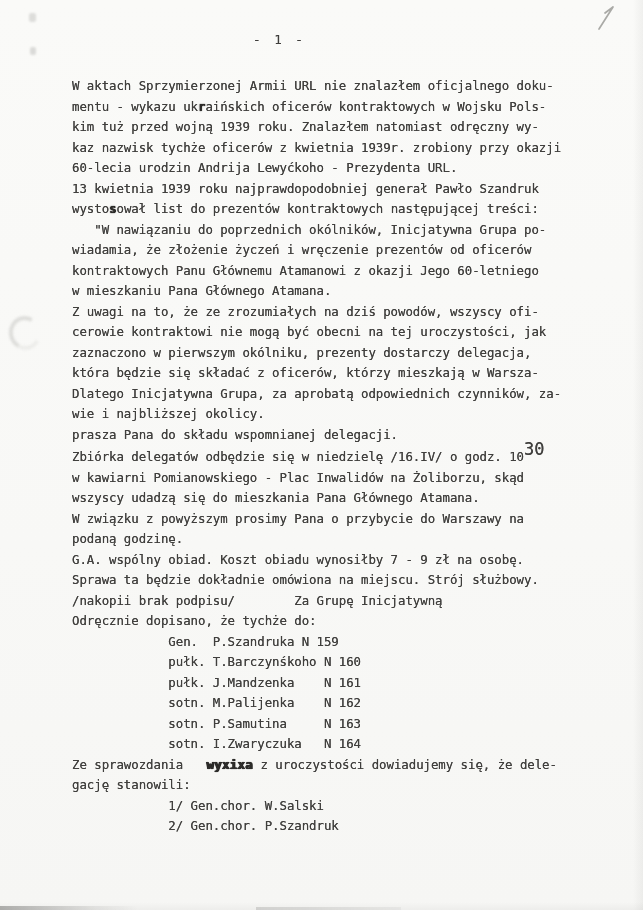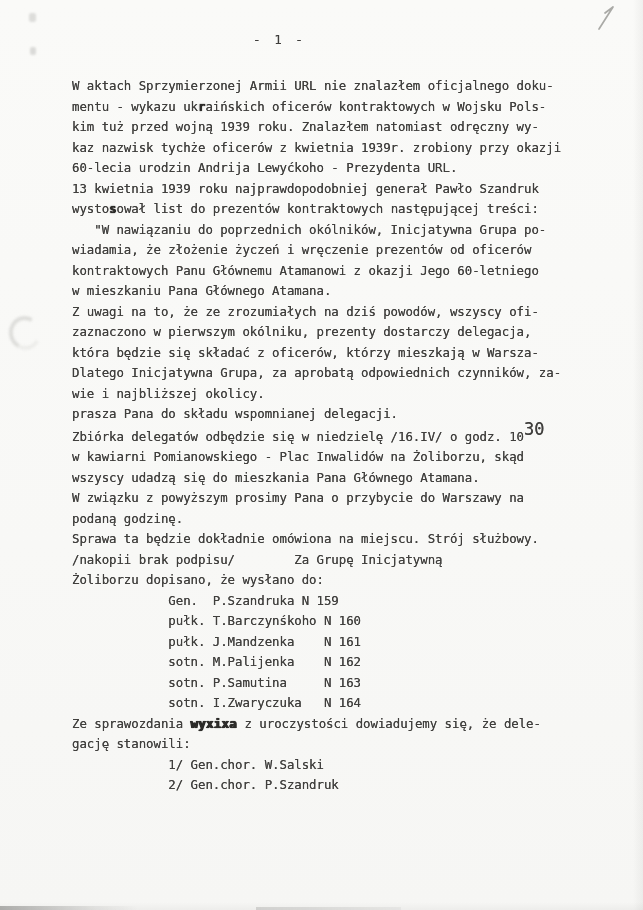--- a/index.html
+++ b/index.html
@@ -77,20 +77,21 @@
   .seg-blot {
     font-weight: 700;
     color: #2c2b29;
     text-shadow: 0 0 1.3px #1f1e1c, 0.4px 0 0 #1f1e1c;
   }
   .seg-strike {
     font-weight: 700;
     color: #2e2d2b;
     text-shadow: 0.6px 0 0 #242321, -0.6px 0 0 #242321, 0 0 1px #242321;
     letter-spacing: 0.3px;
+    margin-left: 16px;
   }
   .seg-sup {
     position: relative; top: -6px;
     font-size: 17px;
   }
 </style>
 </head>
 <body>
 
 <div class="page">
@@ -113,33 +114,35 @@
       <div class="line"><span>kim tuż przed wojną 1939 roku. Znalazłem natomiast odręczny wy-</span></div>
       <div class="line"><span>kaz nazwisk tychże oficerów z kwietnia 1939r. zrobiony przy okazji</span></div>
       <div class="line"><span>60-lecia urodzin Andrija Lewyćkoho - Prezydenta URL.</span></div>
       <div class="line"><span>13 kwietnia 1939 roku najprawdopodobniej generał Pawło Szandruk</span></div>
       <div class="line"><span>wysto</span><span class="seg-blot">s</span><span>ował list do prezentów kontraktowych następującej treści:</span></div>
       <div class="line"><span>   "W nawiązaniu do poprzednich okólników, Inicjatywna Grupa po-</span></div>
       <div class="line"><span>wiadamia, że złożenie życzeń i wręczenie prezentów od oficerów</span></div>
       <div class="line"><span>kontraktowych Panu Głównemu Atamanowi z okazji Jego 60-letniego</span></div>
       <div class="line"><span>w mieszkaniu Pana Głównego Atamana.</span></div>
       <div class="line"><span>Z uwagi na to, że ze zrozumiałych na dziś powodów, wszyscy ofi-</span></div>
+      <div class="line"><span>cerowie kontraktowi nie mogą być obecni na tej uroczystości, jak</span></div>
       <div class="line"><span>zaznaczono w pierwszym okólniku, prezenty dostarczy delegacja,</span></div>
       <div class="line"><span>która będzie się składać z oficerów, którzy mieszkają w Warsza-</span></div>
       <div class="line"><span>Dlatego Inicjatywna Grupa, za aprobatą odpowiednich czynników, za-</span></div>
       <div class="line"><span>wie i najbliższej okolicy.</span></div>
       <div class="line"><span>prasza Pana do składu wspomnianej delegacji.</span></div>
       <div class="line"><span>Zbiórka delegatów odbędzie się w niedzielę /16.IV/ o godz. 10</span><span class="seg-sup">30</span></div>
       <div class="line"><span>w kawiarni Pomianowskiego - Plac Inwalidów na Żoliborzu, skąd</span></div>
       <div class="line"><span>wszyscy udadzą się do mieszkania Pana Głównego Atamana.</span></div>
       <div class="line"><span>W związku z powyższym prosimy Pana o przybycie do Warszawy na</span></div>
       <div class="line"><span>podaną godzinę.</span></div>
+      <div class="line"><span>G.A. wspólny obiad. Koszt obiadu wynosiłby 7 - 9 zł na osobę.</span></div>
       <div class="line"><span>Sprawa ta będzie dokładnie omówiona na miejscu. Strój służbowy.</span></div>
       <div class="line"><span>/nakopii brak podpisu/        Za Grupę Inicjatywną</span></div>
-      <div class="line"><span>Żoliborzu dopisano, że wysłano do:</span></div>
+      <div class="line"><span>Odręcznie dopisano, że tychże do:</span></div>
       <div class="line"><span>             Gen.  P.Szandruka N 159</span></div>
       <div class="line"><span>             pułk. T.Barczynśkoho N 160</span></div>
       <div class="line"><span>             pułk. J.Mandzenka    N 161</span></div>
       <div class="line"><span>             sotn. M.Palijenka    N 162</span></div>
       <div class="line"><span>             sotn. P.Samutina     N 163</span></div>
       <div class="line"><span>             sotn. I.Zwaryczuka   N 164</span></div>
       <div class="line"><span>Ze sprawozdania </span><span class="seg-strike">wyxixa</span><span> z uroczystości dowiadujemy się, że dele-</span></div>
       <div class="line"><span>gację stanowili:</span></div>
       <div class="line"><span>             1/ Gen.chor. W.Salski</span></div>
       <div class="line"><span>             2/ Gen.chor. P.Szandruk</span></div>

